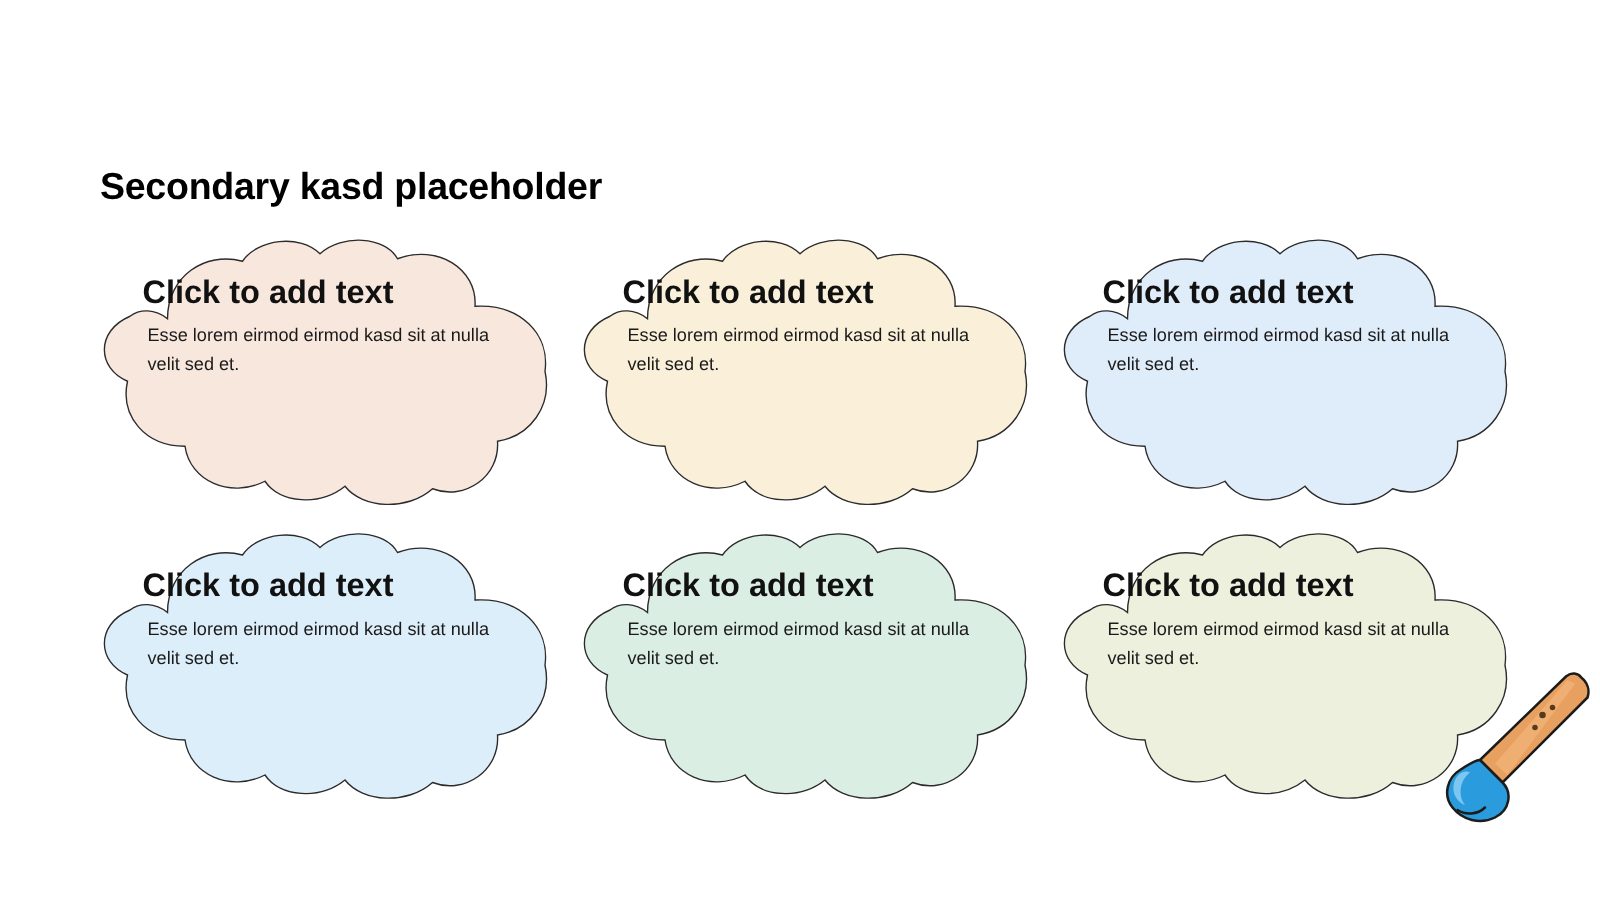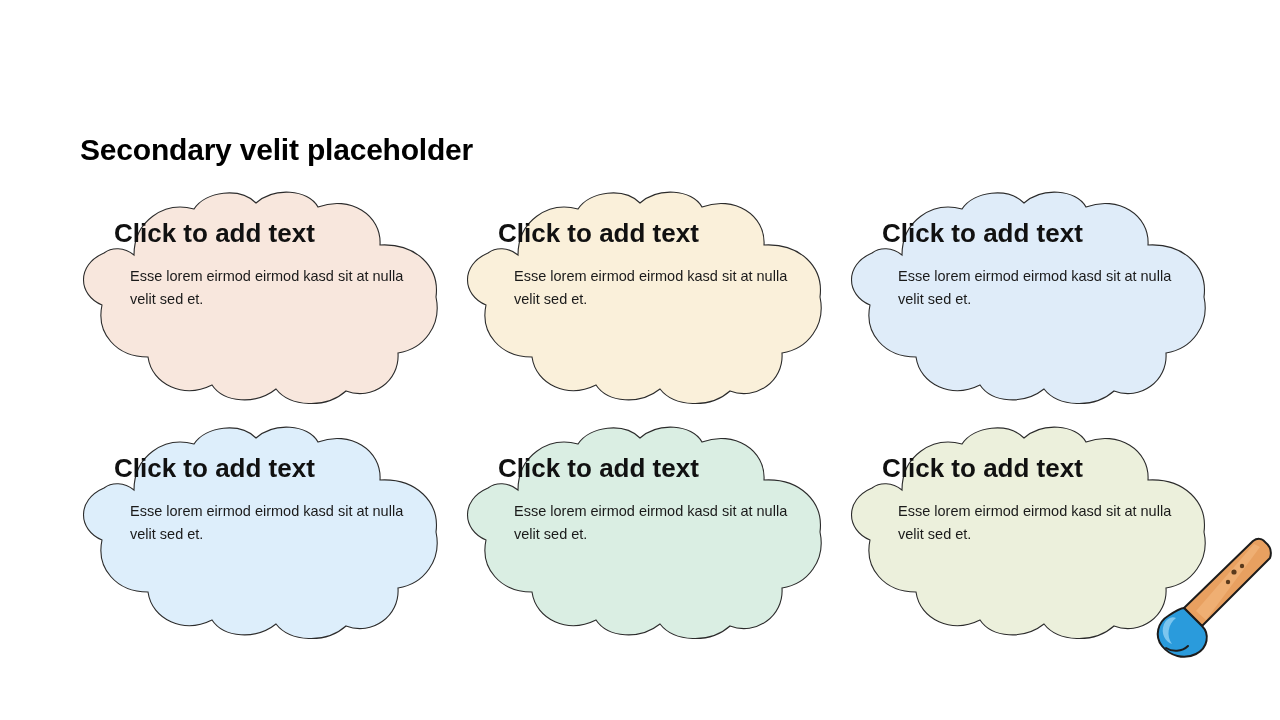--- a/index.html
+++ b/index.html
@@ -68,42 +68,42 @@
     font-weight: bold;
     color: #111111;
     margin: 0 0 9px 0;
     line-height: 1.2;
   }
 
   .card-body {
     font-size: 14.5px;
     color: #1a1a1a;
     line-height: 1.55;
-    margin: 16px;
+    margin: 4px;
   }
 
   
   .col-0 { left: 0px; }
   .col-1 { left: 384px; }
   .col-2 { left: 768px; }
 
   .brush {
     position: absolute;
     left: 1136px;
     top: 536px;
     width: 140px;
     height: 130px;
   }
 </style>
 </head>
 <body>
 
 <div class="slide">
 
-  <div class="slide-title">Secondary velit placeholder</div>
+  <div class="slide-title">Secondary kasd placeholder</div>
 
   <div class="cards">
 
     <div class="row">
 
       <div class="card col-0">
         <svg class="cloud-svg" viewBox="0 0 382 225">
           <path d="M70,70 C70,36 100,16 130,24 C142,6 176,2 192,18 C210,2 244,4 254,22 C286,10 318,30 316,60
                    C352,58 376,82 372,112 C378,140 360,164 334,168 C336,196 308,216 282,206
                    C262,224 226,222 212,204 C192,220 160,218 148,200 C120,214 88,200 84,172

